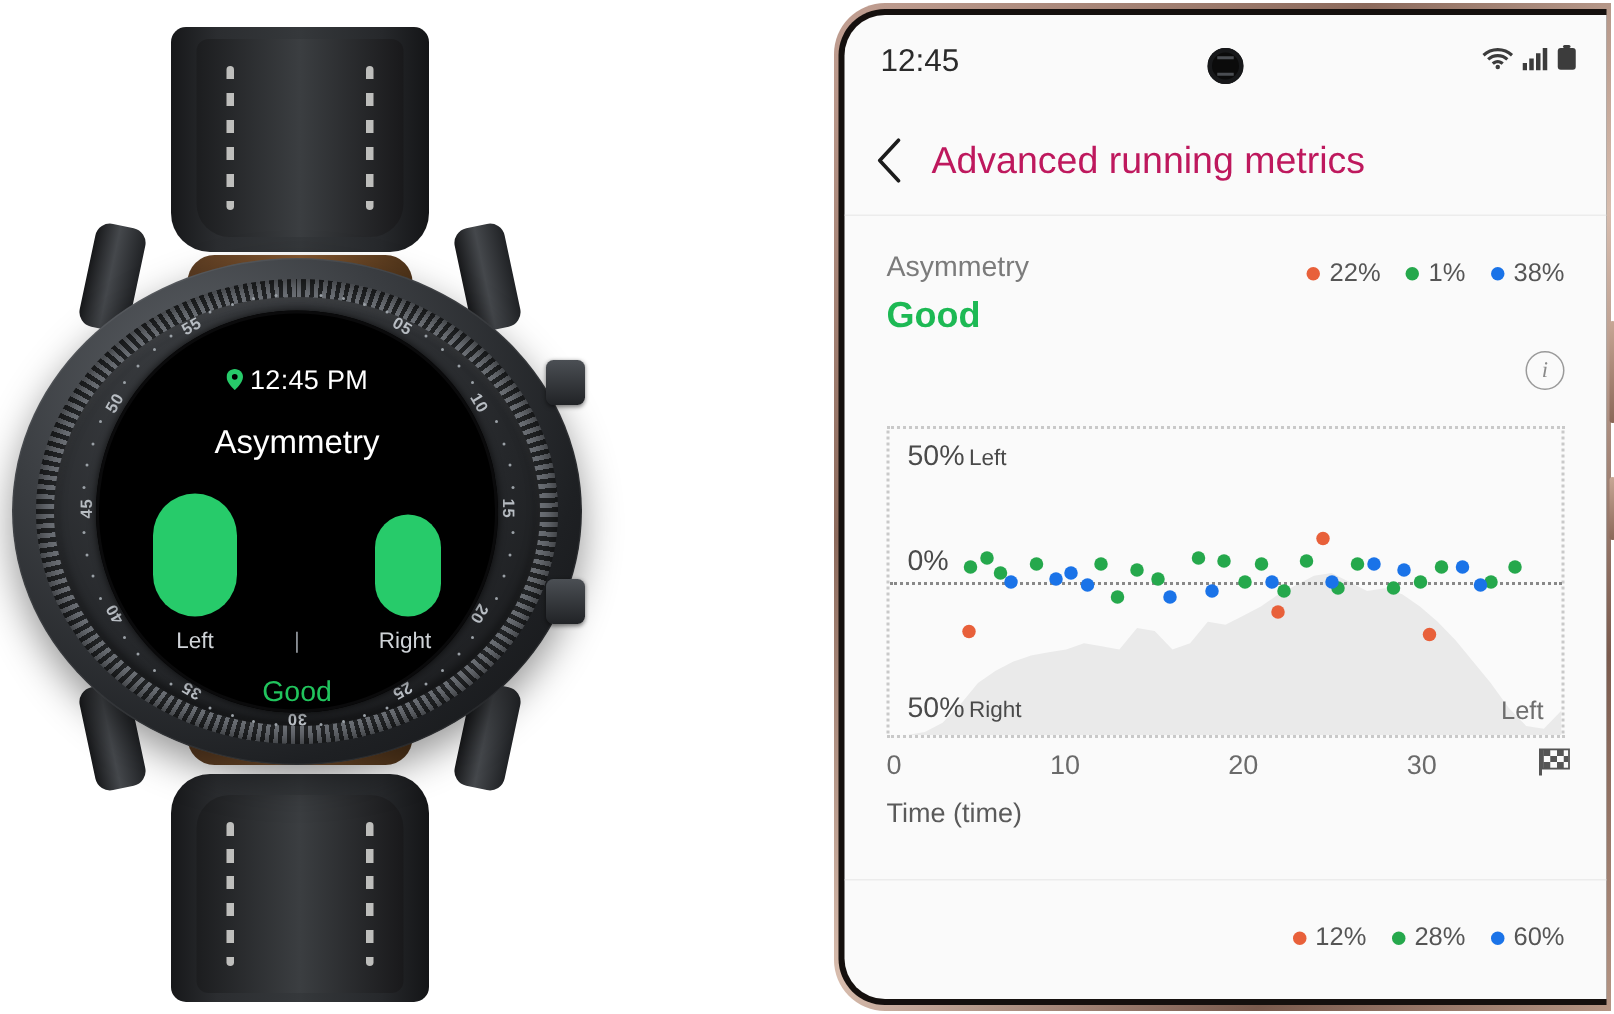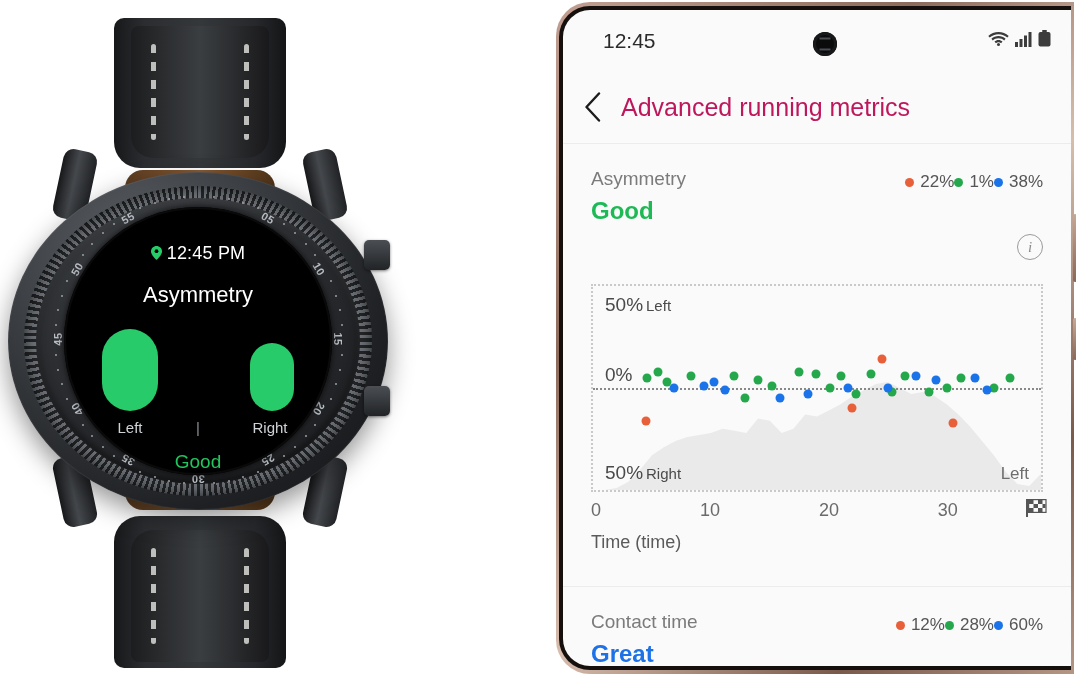--- a/index.html
+++ b/index.html
@@ -110,21 +110,21 @@
   }
   .screenphone {
     position:absolute; left:7px; top:10px; width:508px; height:656px;
     border-radius:27px 0 0 27px; background:#fafafa; overflow:hidden;
   }
   .side-btn { position:absolute; right:-1px; width:4px; border-radius:2px;
               background:linear-gradient(180deg,#c7a795,#8a6757); }
   .side-btn.s1 { top:214px; height:68px; }
   .side-btn.s2 { top:318px; height:42px; }
 
-  .statusbar { position:absolute; top:0; left:16px; right:0; height:62px; }
+  .statusbar { position:absolute; top:0; left:0; right:0; height:62px; }
   .sb-time { position:absolute; left:24px; top:19px; font-size:21px; color:#2b2b2b; }
   .camera { position:absolute; left:50%; transform:translateX(-50%); top:22px;
             width:24px; height:24px; border-radius:50%; background:#0b0b0b;
             box-shadow: inset 0 0 0 3px #17181a; }
   .camera::after { content:""; position:absolute; left:50%; top:50%; transform:translate(-50%,-50%);
                    width:11px; height:9px; border-top:2px solid #4a4d52; border-bottom:2px solid #4a4d52; }
   .sb-icons { position:absolute; right:20px; top:20px; display:flex; align-items:center; gap:6px; }
 
   .appbar { position:absolute; top:62px; left:0; right:0; height:70px; display:flex; align-items:center; }
   .back { width:58px; display:flex; justify-content:center; align-items:center; cursor:pointer; }
@@ -134,21 +134,21 @@
   .section { position:absolute; left:0; right:0; }
   .sec-asym { top:134px; height:430px; }
   .sec-contact { top:576px; height:100px; border-top:1px solid #ececec; }
 
   .sec-head { position:absolute; left:28px; top:24px; }
   .sec-label { font-size:19px; color:#7b7b7b; }
   .sec-value { font-size:24px; font-weight:700; margin-top:7px; }
   .sec-value.good { color:#1DB954; }
   .sec-value.great { color:#1D72E8; }
 
-  .legend { position:absolute; right:28px; top:28px; display:flex; align-items:center; }
+  .legend { position:absolute; right:28px; top:28px; display:flex; gap:17px; align-items:center; }
   .lg { display:flex; align-items:center; gap:6px; font-size:17px; color:#555; }
   .dot { width:9px; height:9px; border-radius:50%; display:inline-block; }
 
   .info-btn { position:absolute; right:28px; top:90px; width:26px; height:26px;
               border-radius:50%; border:1.5px solid #9a9a9a; color:#8a8a8a;
               font-size:15px; font-family:"Liberation Serif", serif; font-style:italic;
               display:flex; align-items:center; justify-content:center; cursor:pointer; }
 
   .chart-wrap { position:absolute; left:28px; top:140px; width:452px; height:208px; }
   .chart-box { position:absolute; inset:0;
@@ -435,24 +435,20 @@
           </span>
         <span class="xt" style="left: 0%; transform: translateX(0px);">0</span>
             <span class="xt" style="left: 26.3158%;">10</span>
             <span class="xt" style="left: 52.6316%;">20</span>
             <span class="xt" style="left: 78.9474%;">30</span>
           </div>
         <div class="xlabel">Time (time)</div>
       </div>
 
       <div class="section sec-contact">
-        <div class="sec-head">
-          <div class="sec-label">Contact time</div>
-          <div class="sec-value great">Great</div>
-        </div>
         <div class="legend">
           <span class="lg">
             <span class="dot" style="background:#E8603A"></span>
             <span>12%</span>
           </span>
           <span class="lg">
             <span class="dot" style="background:#25A84C"></span>
             <span>28%</span>
           </span>
           <span class="lg">

